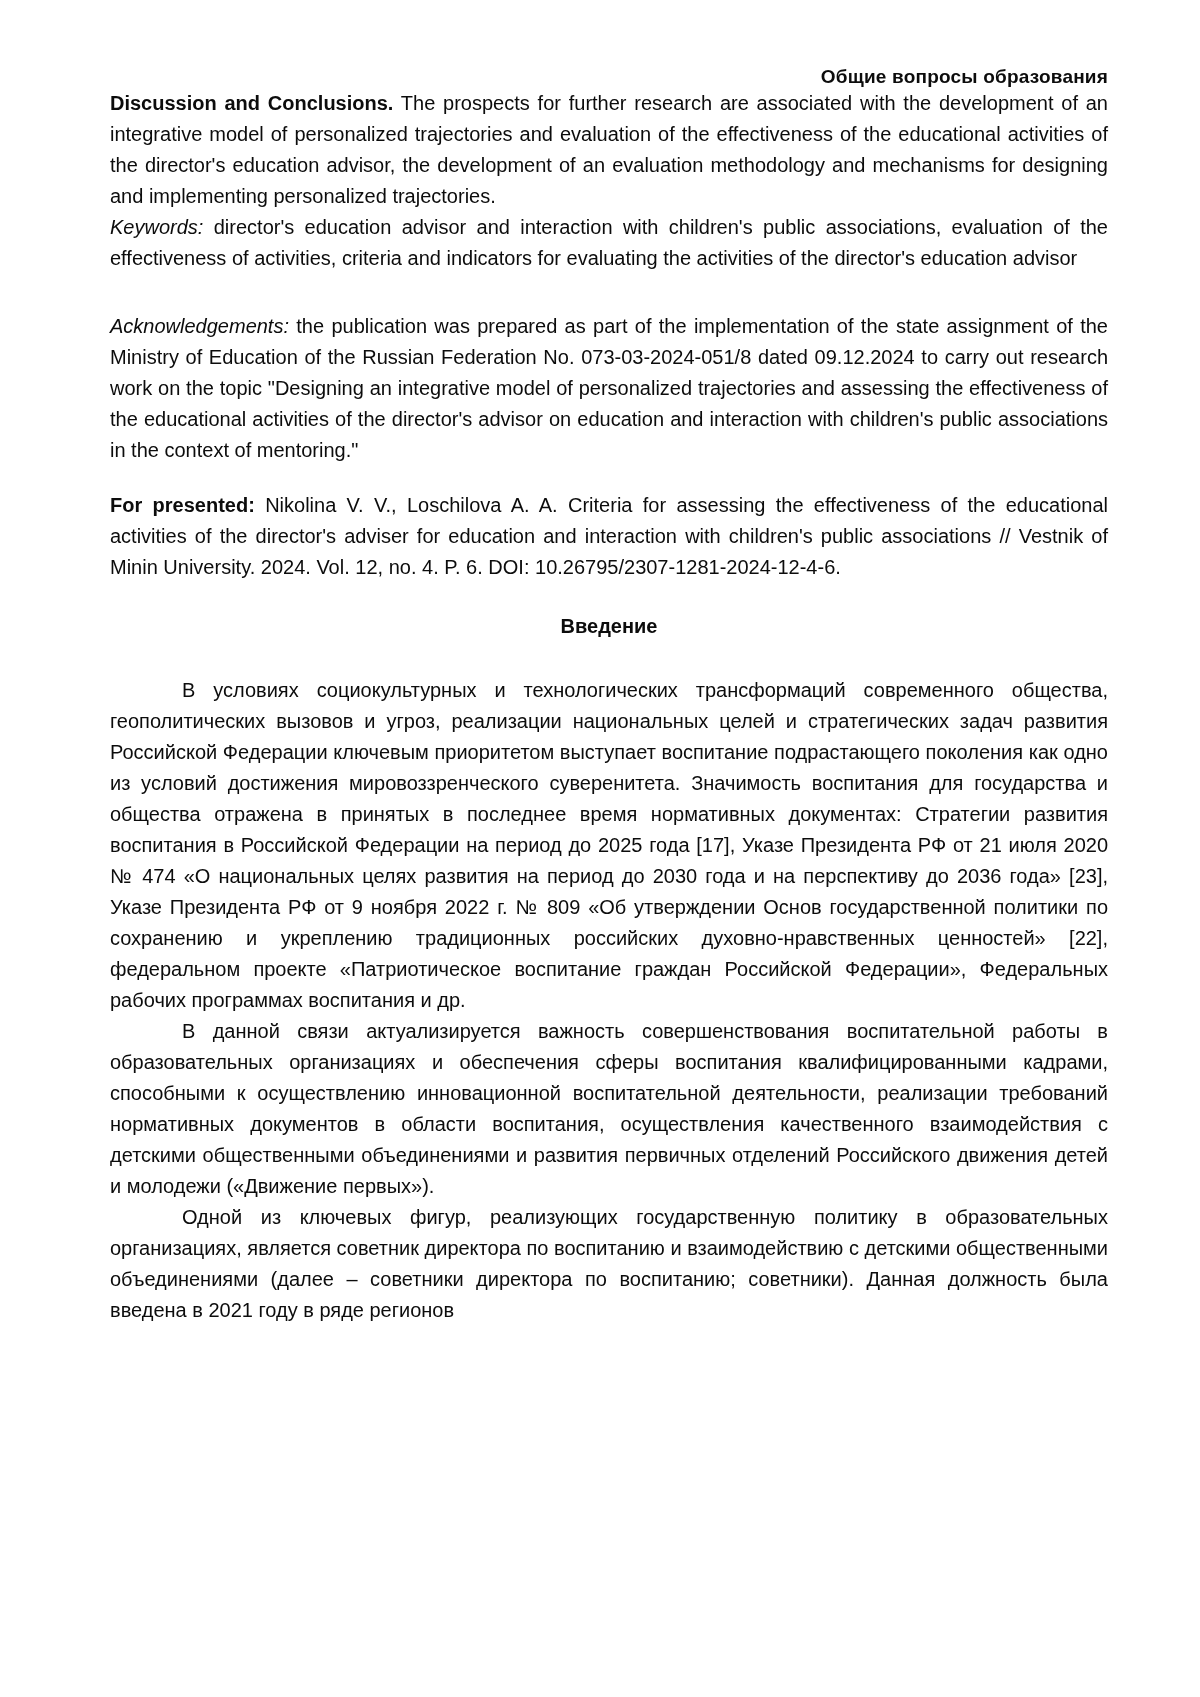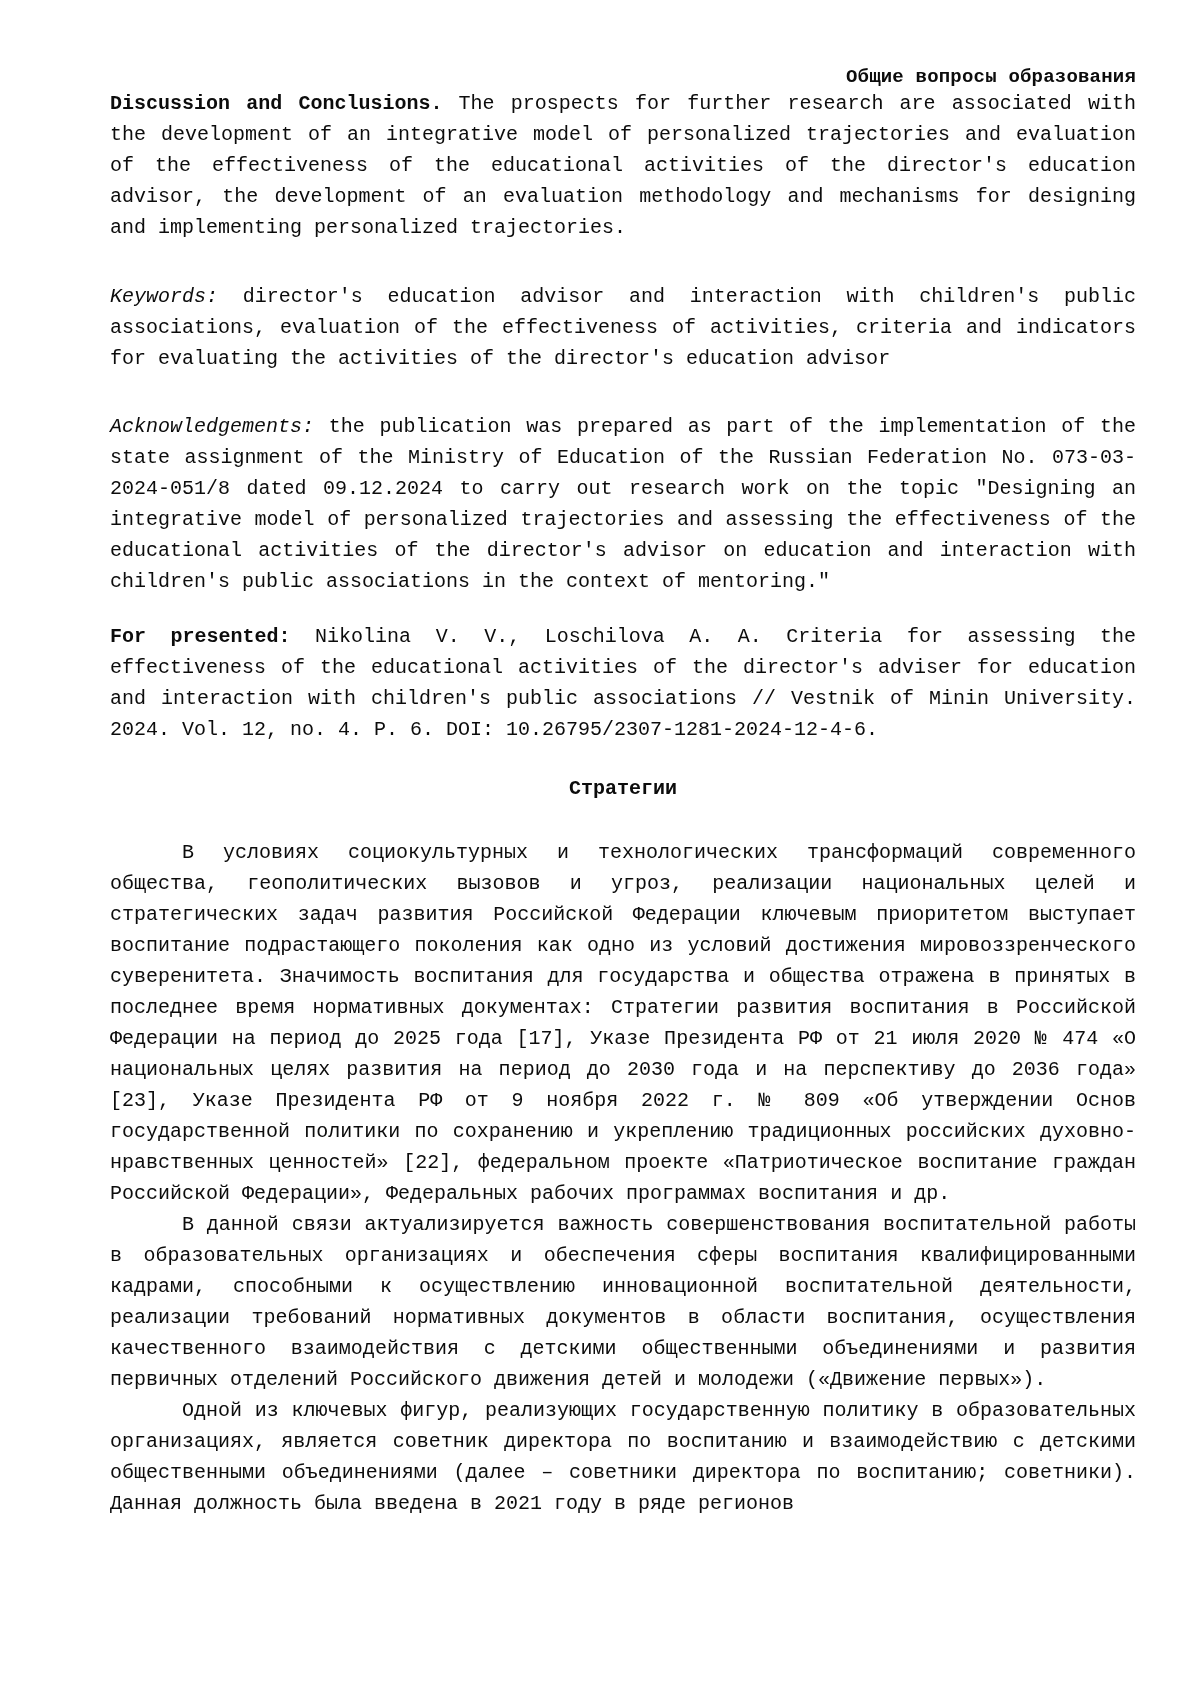--- a/index.html
+++ b/index.html
@@ -7,40 +7,40 @@
     padding: 0;
     background: #ffffff;
   }
   .page {
     position: relative;
     width: 1200px;
     height: 1697px;
     margin: 0 auto;
     background: #ffffff;
     box-sizing: border-box;
-    padding: 66px 64px 0 110px;
-    font-family: Liberation Mono, monospace;
+    padding: 66px 92px 0 110px;
+    font-family: Liberation Sans, sans-serif;
     color: #0c0c0c;
     overflow: hidden;
   }
   .running-head {
     font-size: 19px;
     line-height: 22px;
     font-weight: 700;
     text-align: right;
     letter-spacing: 0.2px;
   }
   .para {
     margin: 0;
     font-size: 20px;
     line-height: 31px;
     text-align: justify;
   }
   .abstract-start { margin-top: 25px; }
-  .gap-keywords  { margin-top: 38px; }
+  .gap-keywords  { }
   .gap-ack       { margin-top: 37px; }
   .gap-citation  { margin-top: 24px; }
   .section-heading {
     margin: 28px 0 33px 0;
     font-size: 20px;
     line-height: 31px;
     font-weight: 700;
     text-align: center;
   }
   .indent { text-indent: 72px; }
@@ -74,21 +74,21 @@
   </p>
 
   <p class="para gap-ack">
     <span class="label-italic">Acknowledgements:</span><span> the publication was prepared as part of the implementation of the state assignment of the Ministry of Education of the Russian Federation No. 073-03-2024-051/8 dated 09.12.2024 to carry out research work on the topic "Designing an integrative model of personalized trajectories and assessing the effectiveness of the educational activities of the director's advisor on education and interaction with children's public associations in the context of mentoring."</span>
   </p>
 
   <p class="para gap-citation">
     <span class="label-bold">For presented:</span><span> Nikolina V. V., Loschilova A. A. Criteria for assessing the effectiveness of the educational activities of the director's adviser for education and interaction with children's public associations // Vestnik of Minin University. 2024. Vol. 12, no. 4. P. 6. DOI: 10.26795/2307-1281-2024-12-4-6.</span>
   </p>
 
-  <h2 class="section-heading">Стратегии</h2>
+  <h2 class="section-heading">Введение</h2>
 
   <p class="para indent">В условиях социокультурных и технологических трансформаций современного общества, геополитических вызовов и угроз, реализации национальных целей и стратегических задач развития Российской Федерации ключевым приоритетом выступает воспитание подрастающего поколения как одно из условий достижения мировоззренческого суверенитета. Значимость воспитания для государства и общества отражена в принятых в последнее время нормативных документах: Стратегии развития воспитания в Российской Федерации на период до 2025 года [17], Указе Президента РФ от 21 июля 2020 № 474 «О национальных целях развития на период до 2030 года и на перспективу до 2036 года» [23], Указе Президента РФ от 9 ноября 2022 г. № 809 «Об утверждении Основ государственной политики по сохранению и укреплению традиционных российских духовно-нравственных ценностей» [22], федеральном проекте «Патриотическое воспитание граждан Российской Федерации», Федеральных рабочих программах воспитания и др.</p>
 
   <p class="para indent">В данной связи актуализируется важность совершенствования воспитательной работы в образовательных организациях и обеспечения сферы воспитания квалифицированными кадрами, способными к осуществлению инновационной воспитательной деятельности, реализации требований нормативных документов в области воспитания, осуществления качественного взаимодействия с детскими общественными объединениями и развития первичных отделений Российского движения детей и молодежи («Движение первых»).</p>
 
   <p class="para indent">Одной из ключевых фигур, реализующих государственную политику в образовательных организациях, является советник директора по воспитанию и взаимодействию с детскими общественными объединениями (далее – советники директора по воспитанию; советники). Данная должность была введена в 2021 году в ряде регионов</p>
 
 
 </main>
 

